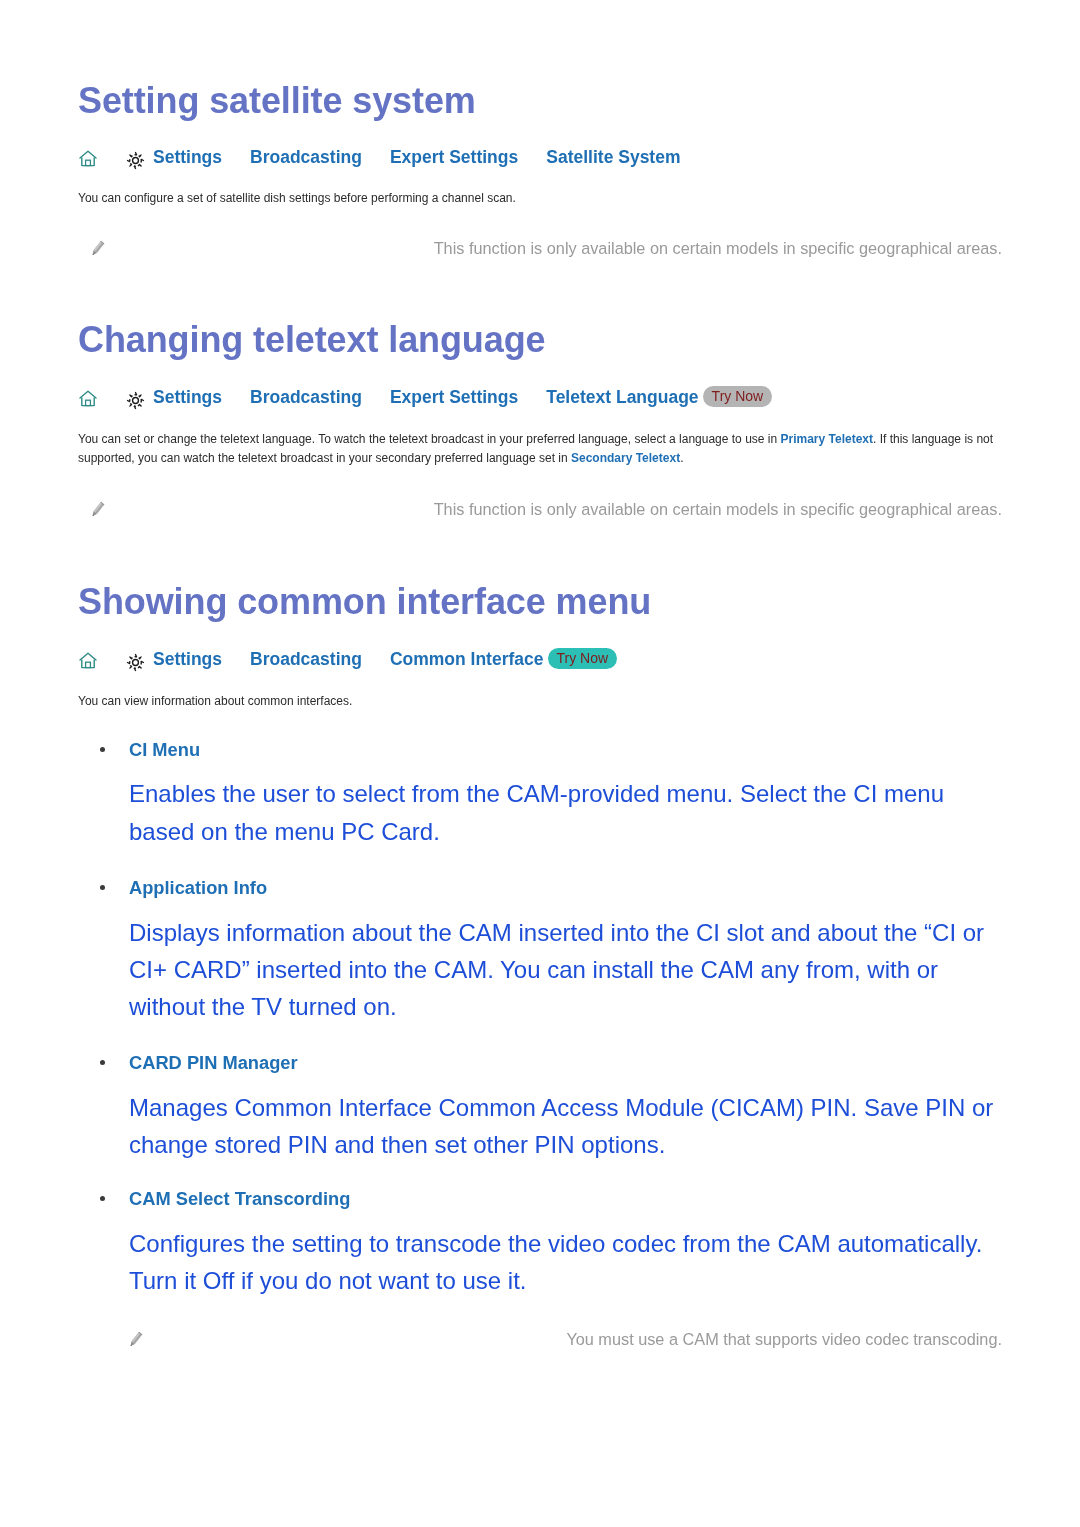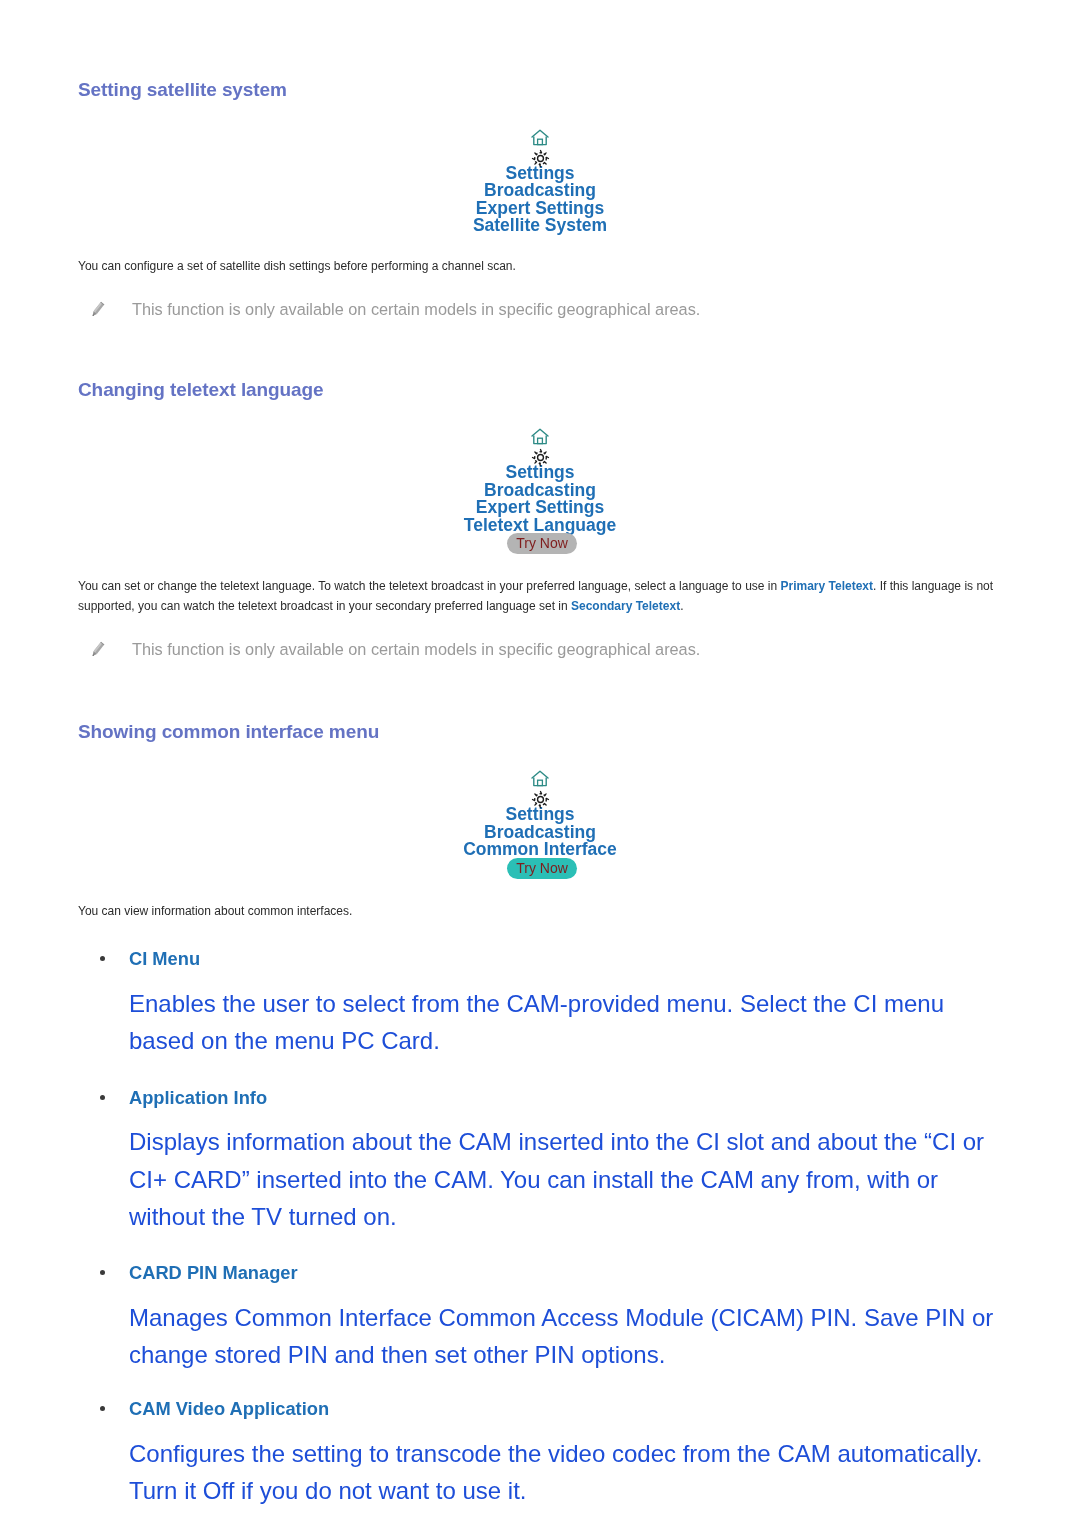--- a/index.html
+++ b/index.html
@@ -20,21 +20,21 @@
     height: 1527px;
     padding: 0;
     box-sizing: border-box;
   }
   .content {
     padding: 60px 78px 0 78px;
   }
 
   
   h2.section-title {
-    font-size: 19px;
+    font-size: 36px;
     font-weight: bold;
     color: #6473c4;
     margin: 0;
     padding: 0;
     line-height: 1.25;
     letter-spacing: -0.1px;
   }
   .block-satellite  { margin-top: 18px; }
   .block-teletext   { margin-top: 56px; }
   .block-ci         { margin-top: 58px; }
@@ -42,21 +42,20 @@
   
   .breadcrumb {
     display: flex;
     align-items: center;
     margin-top: 25px;
     flex-wrap: wrap;
     font-size: 17.5px;
     font-weight: bold;
     color: #1f6fb5;
     line-height: 1;
-    flex-direction: column;
   }
   .breadcrumb .crumb {
     color: #1f6fb5;
     white-space: nowrap;
   }
   .bc-gap-lg { width: 28px; display:inline-block; }
   .bc-gap-sm { width: 8px;  display:inline-block; }
   .home-icon {
     display: inline-block;
     width: 20px;
@@ -100,22 +99,23 @@
   a.inline-link {
     color: #1f6fb5;
     text-decoration: none;
     font-weight: bold;
   }
 
   
   .note {
     display: flex;
     align-items: flex-start;
-    margin-top: 21px;
+    margin-top: 28px;
     padding-left: 10px;
+    justify-content: space-between;
   }
   .note .pencil {
     flex: 0 0 auto;
     width: 18px;
     height: 20px;
     margin-right: 26px;
     position: relative;
     top: 3px;
   }
   .note .note-text {
@@ -322,35 +322,36 @@
           <span class="bullet-dot"></span>
           <span class="bullet-label">CARD PIN Manager</span>
         </div>
         <p class="bullet-desc">Manages Common Interface Common Access Module (CICAM) PIN. Save PIN or change stored PIN and then set other PIN options.</p>
       </div>
 
 
       <div class="bullet-item gap-short">
         <div class="bullet-row">
           <span class="bullet-dot"></span>
-          <span class="bullet-label">CAM Video Application</span>
+          <span class="bullet-label">CAM Select Transcording</span>
         </div>
         <p class="bullet-desc">Configures the setting to transcode the video codec from the CAM automatically. Turn it Off if you do not want to use it.</p>
       </div>
 
       <div class="note indented">
         <span class="pencil">
           <svg viewBox="0 0 18 20" width="18" height="20">
             <g transform="rotate(38 9 10)">
               <rect x="7.1" y="1.6" width="4.3" height="11.6" fill="#a8a8a8"></rect>
               <rect x="7.1" y="1.6" width="1.9" height="11.6" fill="#c6c6c6"></rect>
               <path d="M7.1 13.2 L9.25 17.4 L11.4 13.2 Z" fill="#8f8f8f"></path>
               <path d="M8.5 16 L9.25 17.4 L10.0 16 Z" fill="#4f4f4f"></path>
               <rect x="7.1" y="1.0" width="4.3" height="1.0" fill="#8f8f8f"></rect>
             </g>
           </svg>
         </span>
+        <span class="note-text">You must use a CAM that supports video codec transcoding.</span>
       </div>
 
     </div>
 
   </div>
 </div>
 
 </body></html>

